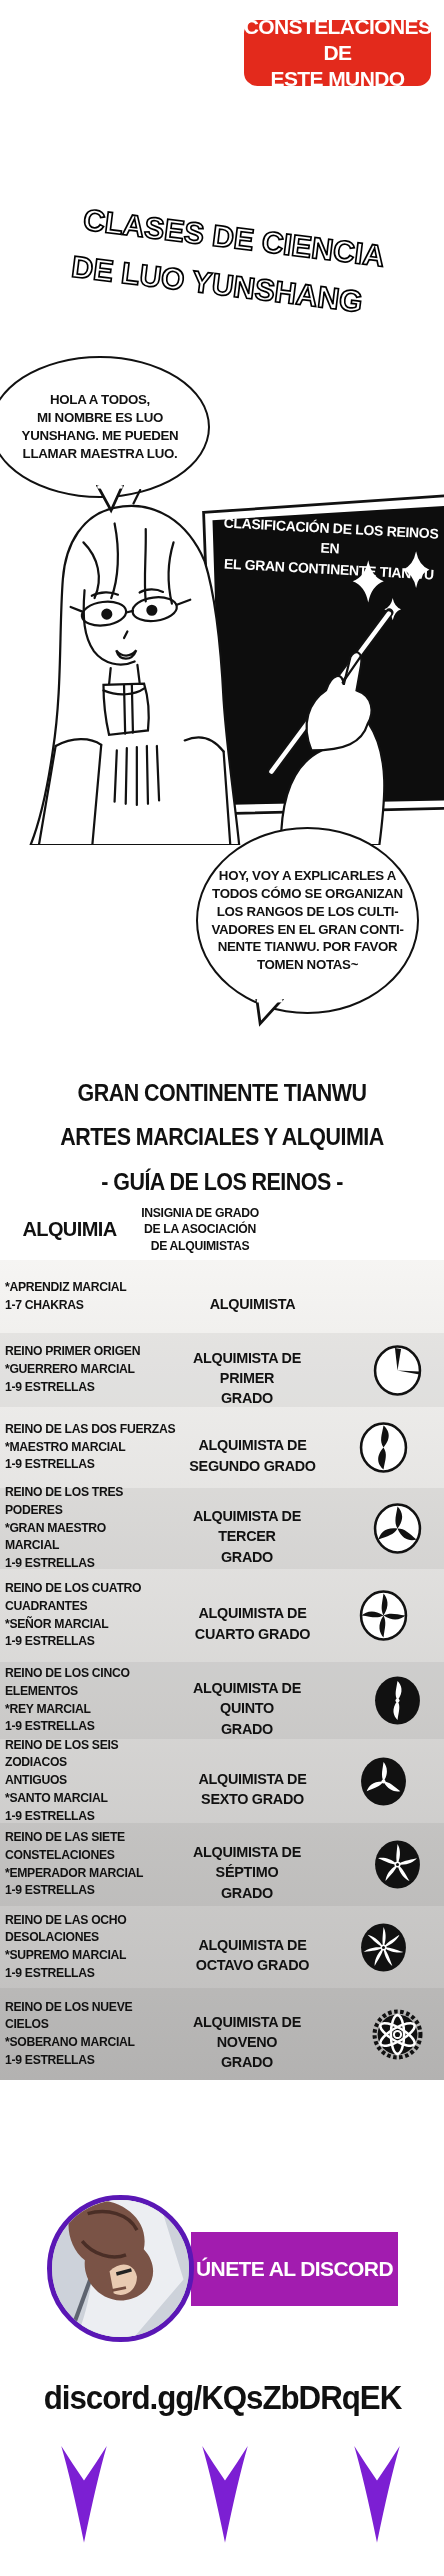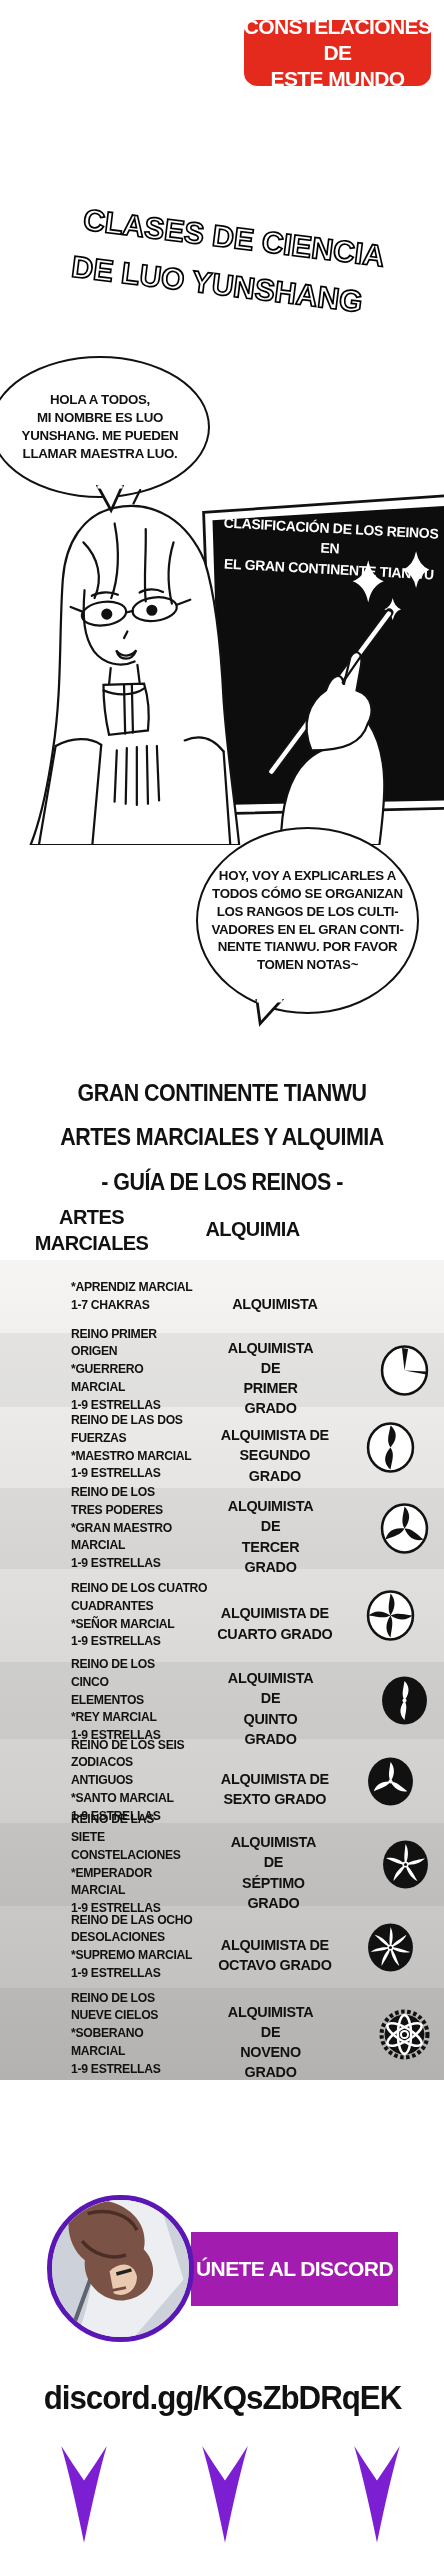--- a/index.html
+++ b/index.html
@@ -36,21 +36,21 @@
   
   .guide-title{left:22px;top:1071px;width:400px;text-align:center;font-size:24.4px;line-height:1.82;
                transform:scaleX(.88);letter-spacing:-0.6px;}
 
   
   .g-table{left:0;top:1199px;width:445px;}
   .g-head{display:flex;height:61px;background:#fff;align-items:center;}
   .g-rows{background:linear-gradient(180deg,#f6f5f3 0%,#bdbcbb 100%);}
   .g-row{display:flex;position:relative;align-items:center;}
   .g-row.dark{box-shadow:inset 0 0 0 555px rgba(0,0,0,0.05);gap:48px;}
-  .c-martial{width:183px;padding-left:23px;box-sizing:border-box;font-size:12.2px;line-height:1.45;letter-spacing:-0.3px;margin-left:48px;}
+  .c-martial{width:183px;padding-left:5px;box-sizing:border-box;font-size:12.2px;line-height:1.45;letter-spacing:-0.3px;}
   .c-alchemy{width:139px;text-align:center;font-size:14.4px;line-height:1.4;letter-spacing:-0.3px;margin-top:16px;}
   .c-insignia{width:122px;display:flex;align-items:center;justify-content:center;}
   .h-martial{width:183px;text-align:center;font-size:20px;line-height:1.3;letter-spacing:-0.6px;}
   .h-alchemy{width:139px;text-align:center;font-size:20px;letter-spacing:-0.6px;}
   .h-insignia{width:122px;text-align:center;font-size:12.2px;line-height:1.35;letter-spacing:-0.3px;}
   .gicon{width:51px;height:53px;display:block;}
 
   
   .dc-banner{left:191px;top:2232px;width:207px;height:74px;display:flex;align-items:center;justify-content:center;
              color:#fff;font-size:21px;letter-spacing:-0.6px;z-index:1;}
@@ -159,23 +159,24 @@
   </svg>
 
   <div class="abs guide-title">
     <div>GRAN CONTINENTE TIANWU</div>
     <div>ARTES MARCIALES Y ALQUIMIA</div>
     <div>- GUÍA DE LOS REINOS -</div>
   </div>
 
   <div class="abs g-table">
     <div class="g-head">
-      <div class="h-martial pre">ARTES
-MARCIALES</div>
       <div class="h-alchemy">ALQUIMIA</div>
+      <div class="h-insignia pre">INSIGNIA DE GRADO
+DE LA ASOCIACIÓN
+DE ALQUIMISTAS</div>
     </div>
     <div class="g-rows">
       <div class="g-row" style="height:73px">
         <div class="c-martial pre">*APRENDIZ MARCIAL
 1-7 CHAKRAS</div>
         <div class="c-alchemy pre">ALQUIMISTA</div>
         <div class="c-insignia"></div>
       </div>
       <div class="g-row dark" style="height:74px">
         <div class="c-martial pre">REINO PRIMER ORIGEN

